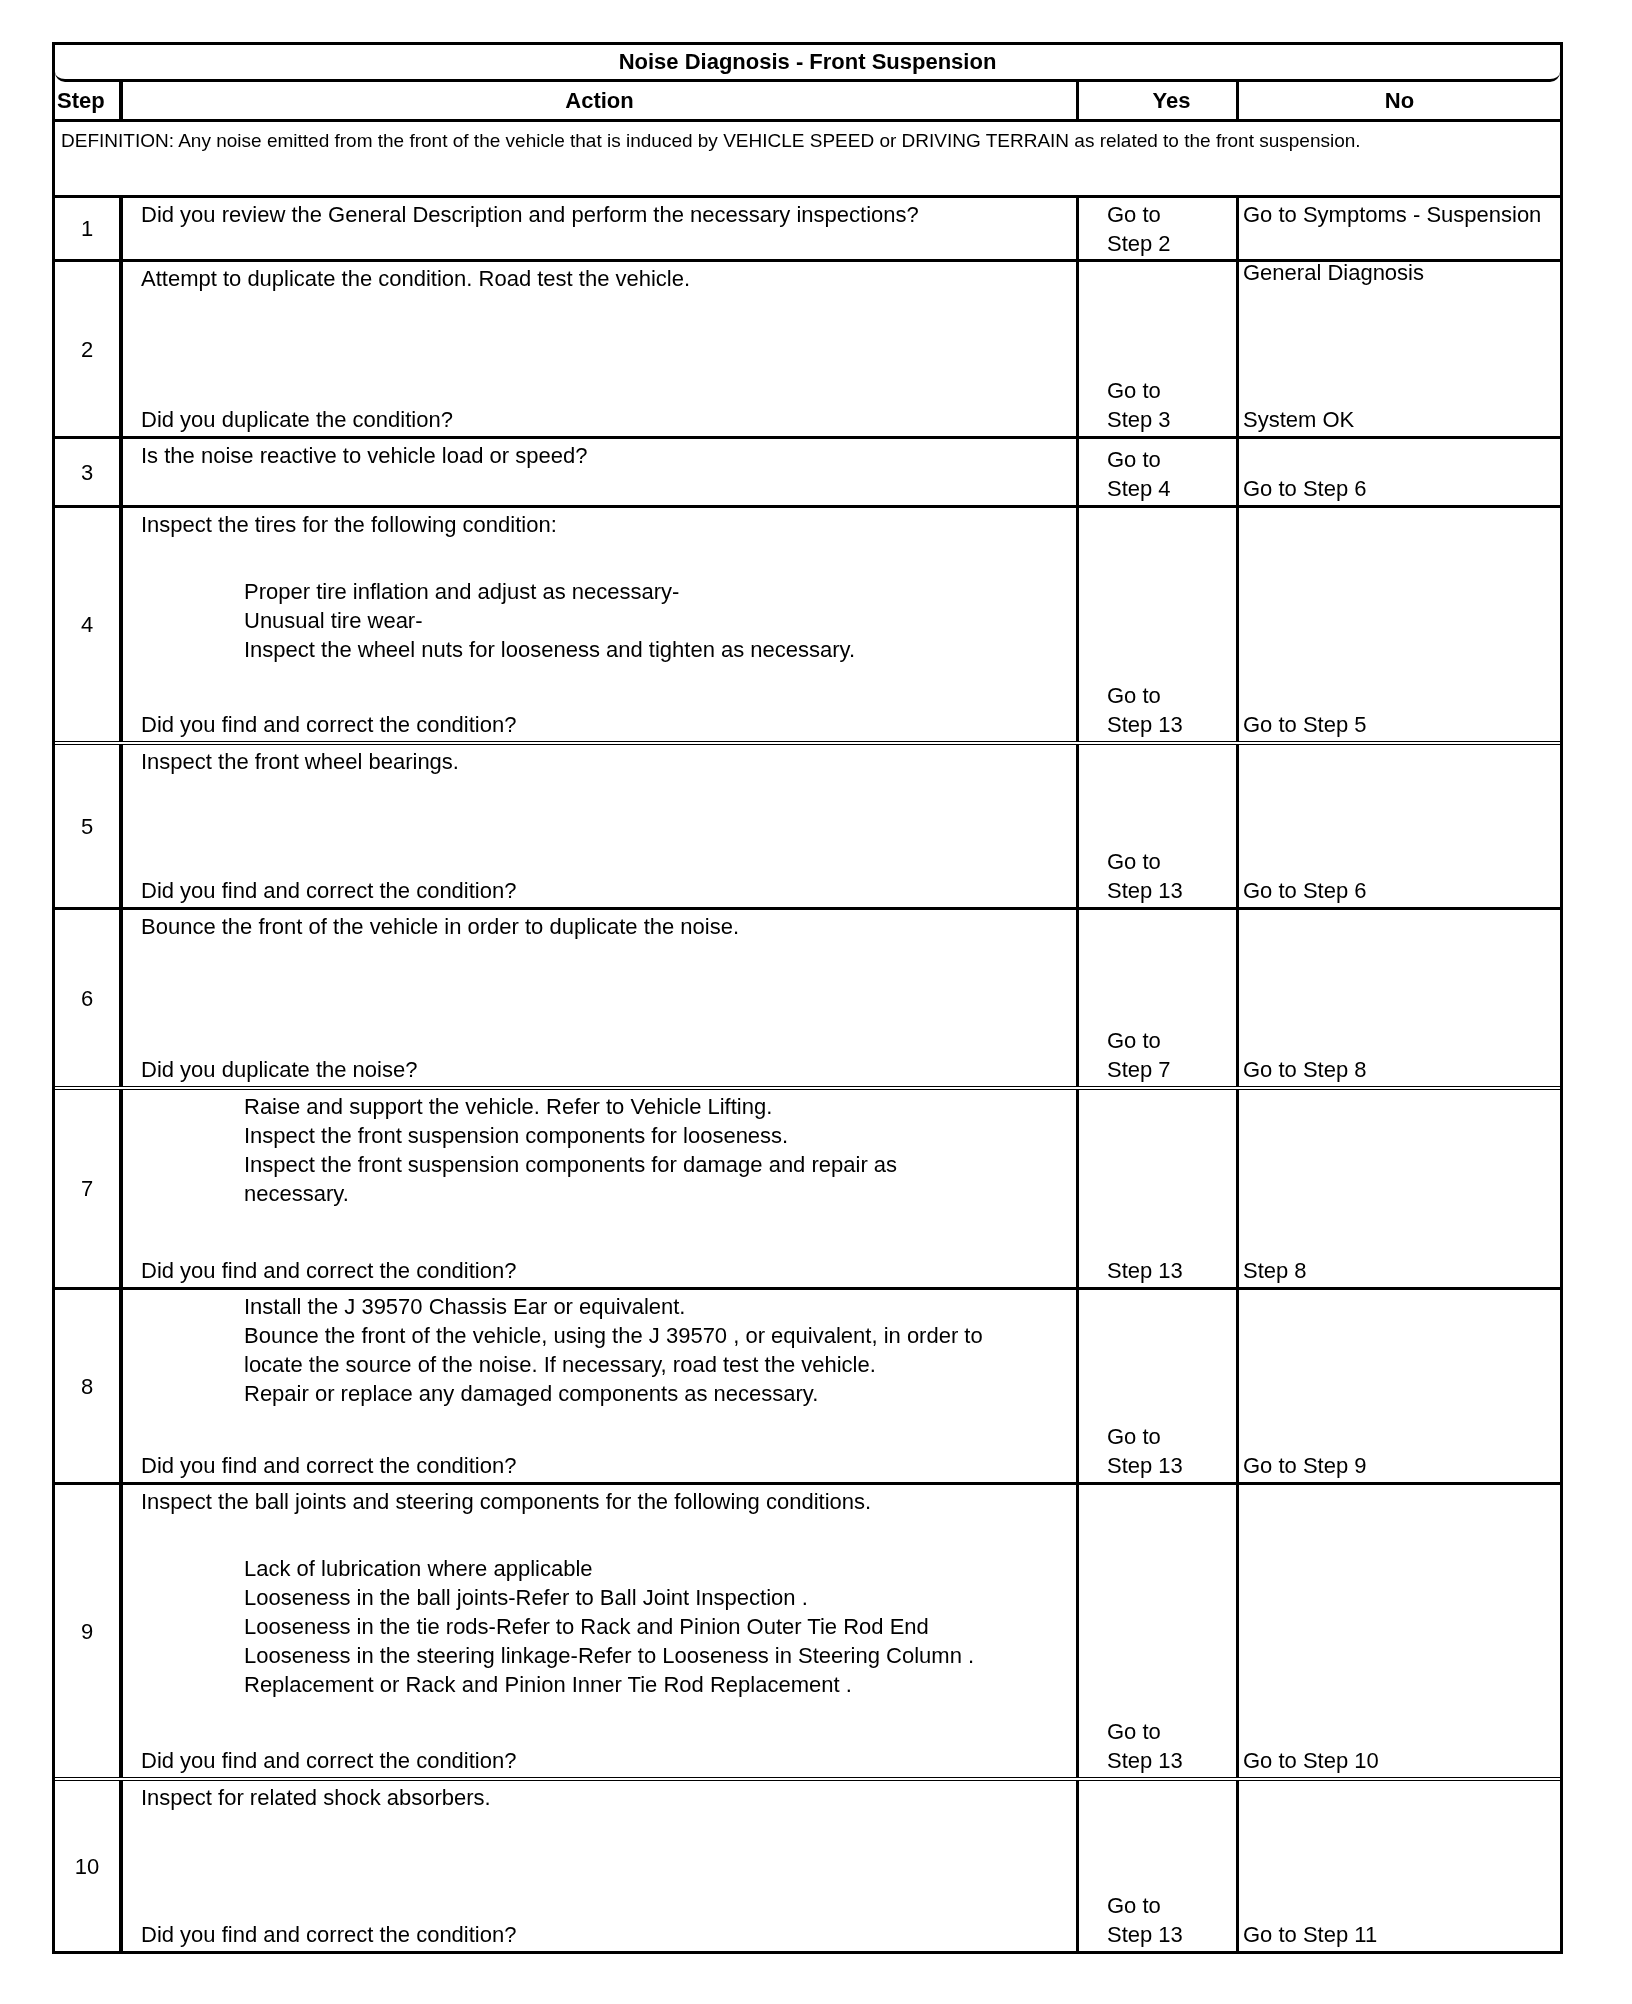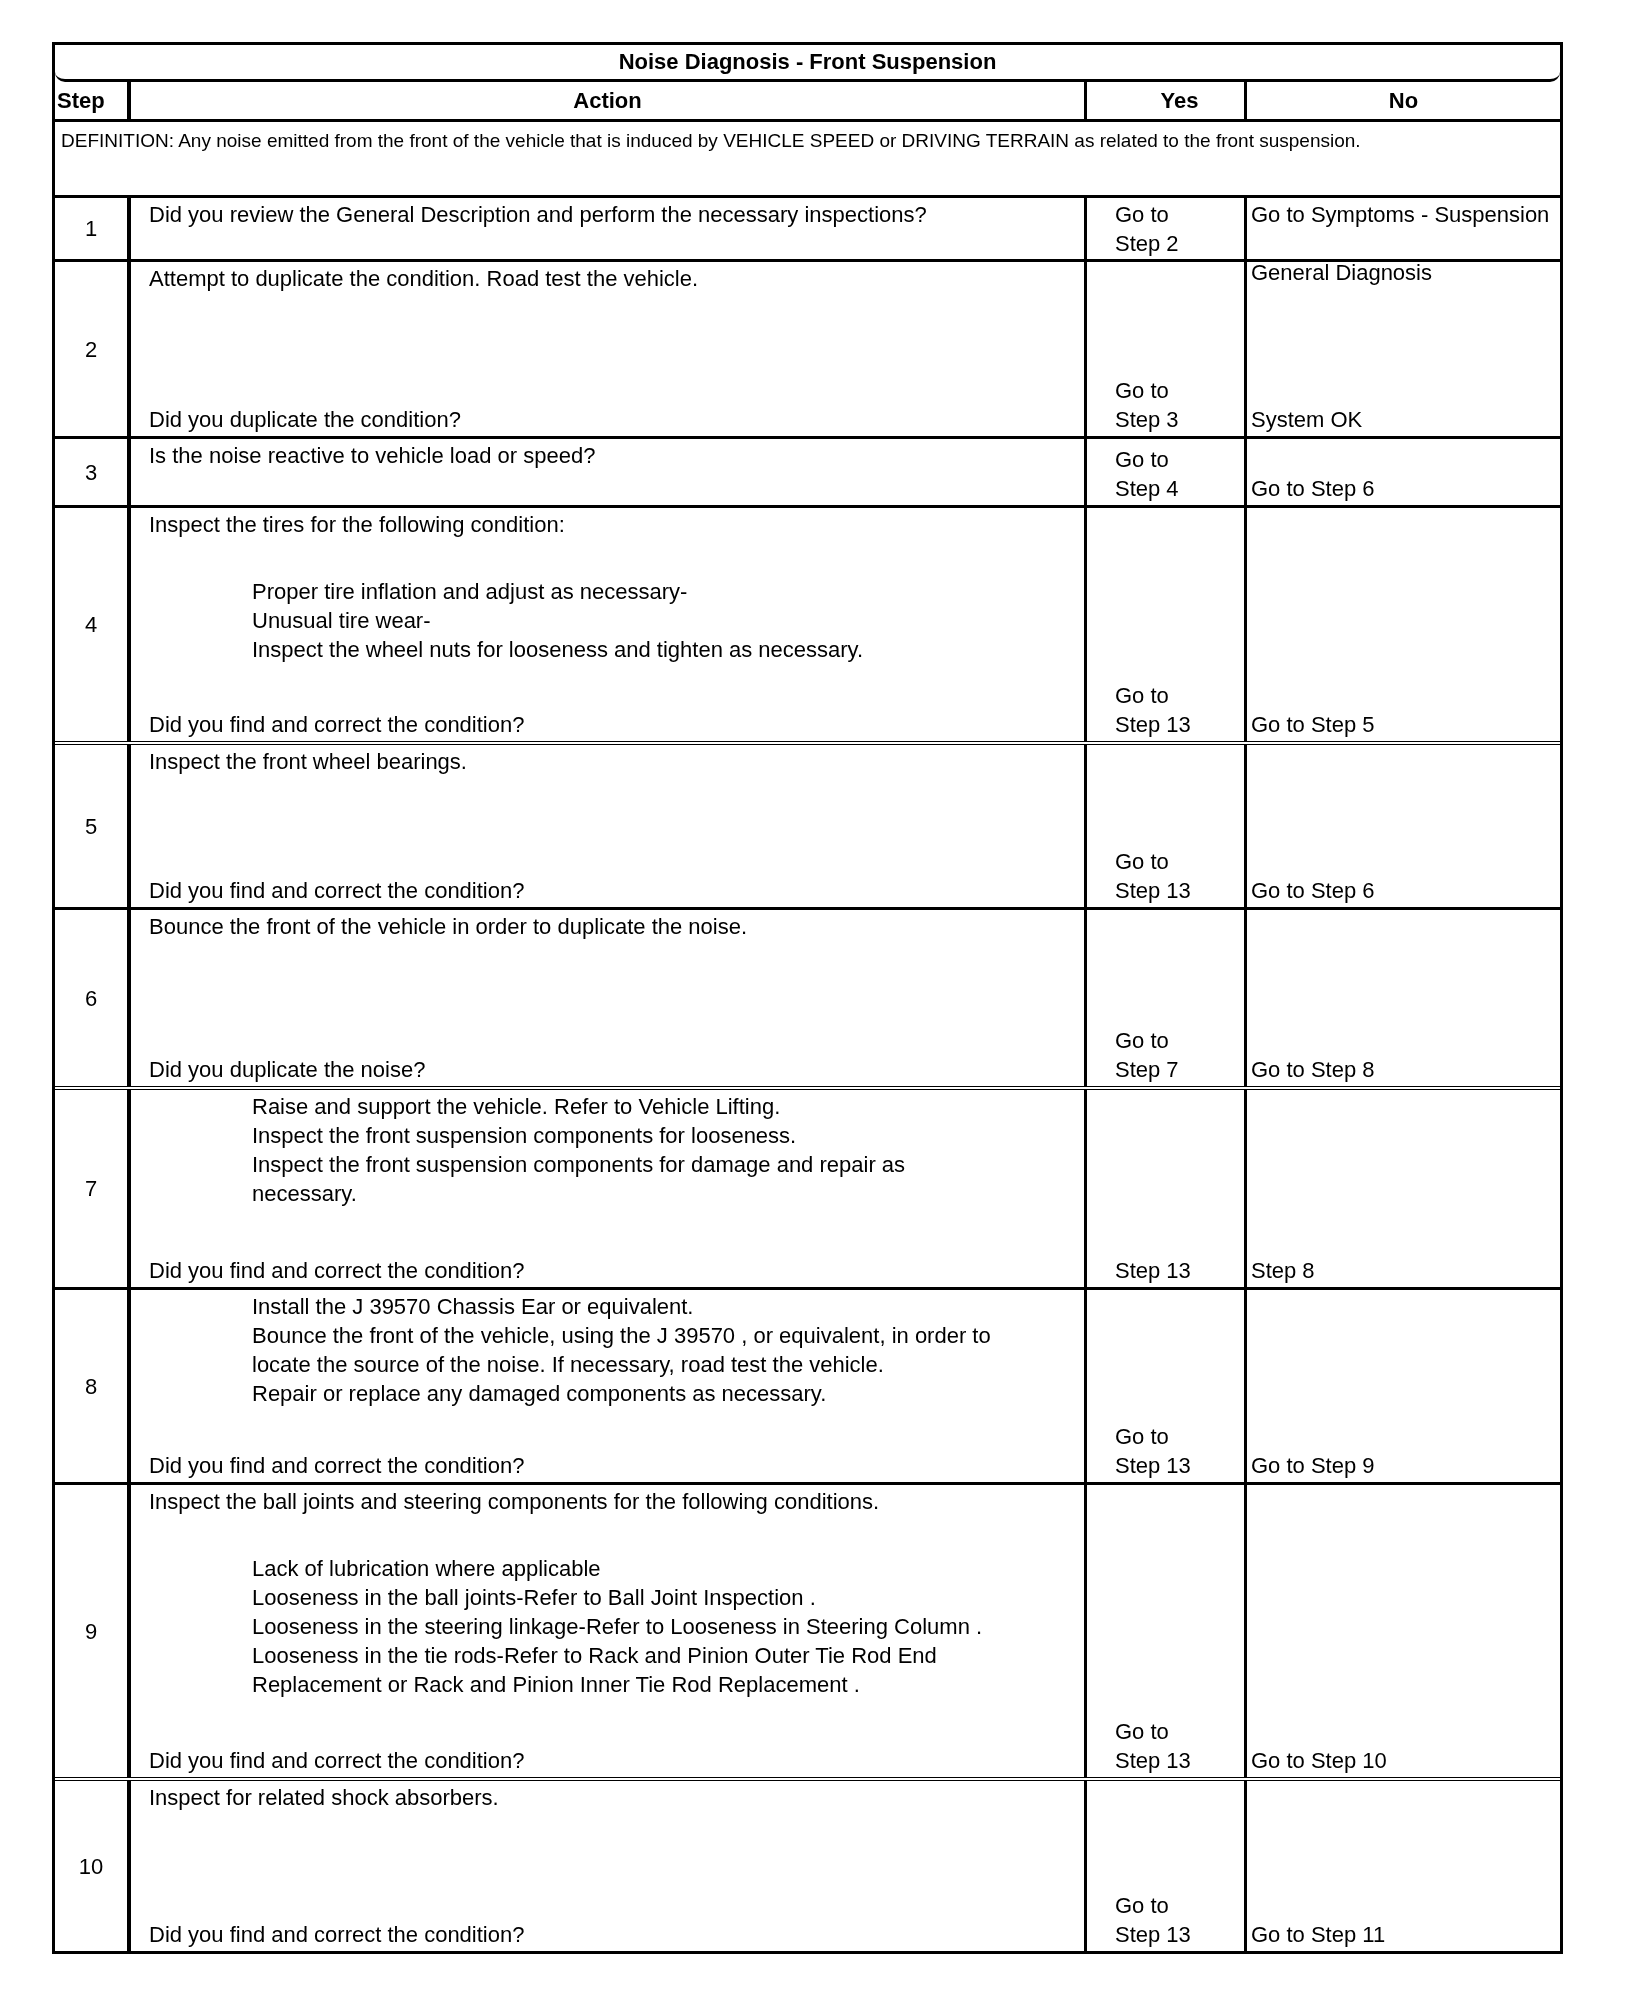--- a/index.html
+++ b/index.html
@@ -2,21 +2,21 @@
 <html><head>
 <meta charset="utf-8">
 <style>
   html, body { margin:0; padding:0; background:#ffffff; }
   body { width:1632px; height:2004px; position:relative; font-family:"Liberation Sans", sans-serif; color:#000; }
   .tbl { position:absolute; left:52px; top:42px; width:1511px; border:3px solid #000; box-sizing:border-box; }
   .row { display:flex; border-bottom:3px solid #000; box-sizing:border-box; }
   .row.dbl { border-bottom:4px double #000; }
   .row:last-child { border-bottom:none; }
   .cell { box-sizing:border-box; font-size:22px; line-height:29px; }
-  .c-step { width:76px; border-right:4px solid #000; display:flex; align-items:center; justify-content:center; }
+  .c-step { width:68px; border-right:4px solid #000; display:flex; align-items:center; justify-content:center; }
   .c-action { width:956px; border-right:3px solid #000; padding:2px 18px; display:flex; flex-direction:column; }
   .c-yes { width:132px; border-right:3px solid #000; text-align:left; display:flex; flex-direction:column; justify-content:flex-end; padding-bottom:2px;margin-left:28px; }
   .c-no { flex:1; display:flex; flex-direction:column; justify-content:flex-end; padding:0 4px 2px 4px; }
   .c-no.left { text-align:left; justify-content:flex-start; padding-top:2px;gap:29px; }
   .c-yes.top { justify-content:flex-start; padding-top:2px; }
   .title { height:37px; justify-content:center; align-items:center; font-weight:bold; font-size:22px;border-radius:10px; }
   .hdr .cell { font-weight:bold; display:flex; align-items:center; justify-content:center; padding:0; }
   .hdr .c-step { justify-content:flex-start; padding-left:2px; }
   .def { padding:4px 6px; font-size:19px; line-height:29px; }
   .spacer { flex:1; }
@@ -171,22 +171,22 @@
     </div>
   </div>
 
   <div class="row dbl" style="height:296px;">
     <div class="cell c-step">9</div>
     <div class="cell c-action">
       <div>Inspect the ball joints and steering components for the following conditions.</div>
       <div style="height:38px;"></div>
       <div class="indent">Lack of lubrication where applicable</div>
       <div class="indent">Looseness in the ball joints-Refer to Ball Joint Inspection .</div>
+      <div class="indent">Looseness in the tie rods-Refer to Rack and Pinion Outer Tie Rod End</div>
       <div class="indent">Looseness in the steering linkage-Refer to Looseness in Steering Column .</div>
-      <div class="indent">Looseness in the tie rods-Refer to Rack and Pinion Outer Tie Rod End</div>
       <div class="indent">Replacement or Rack and Pinion Inner Tie Rod Replacement .</div>
       <div class="spacer"></div>
       <div>Did you find and correct the condition?</div>
     </div>
     <div class="cell c-yes">
       <div>Go to</div>
       <div>Step 13</div>
     </div>
     <div class="cell c-no">
       <div>Go to Step 10</div>

